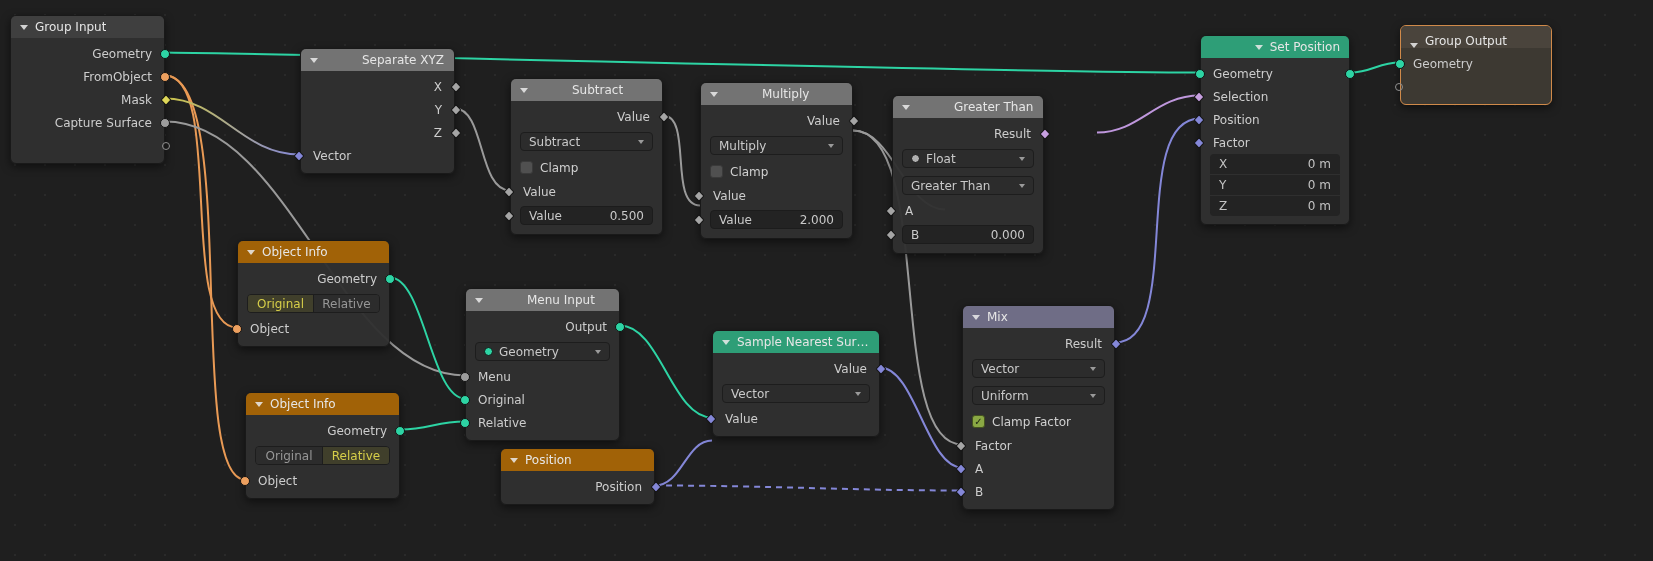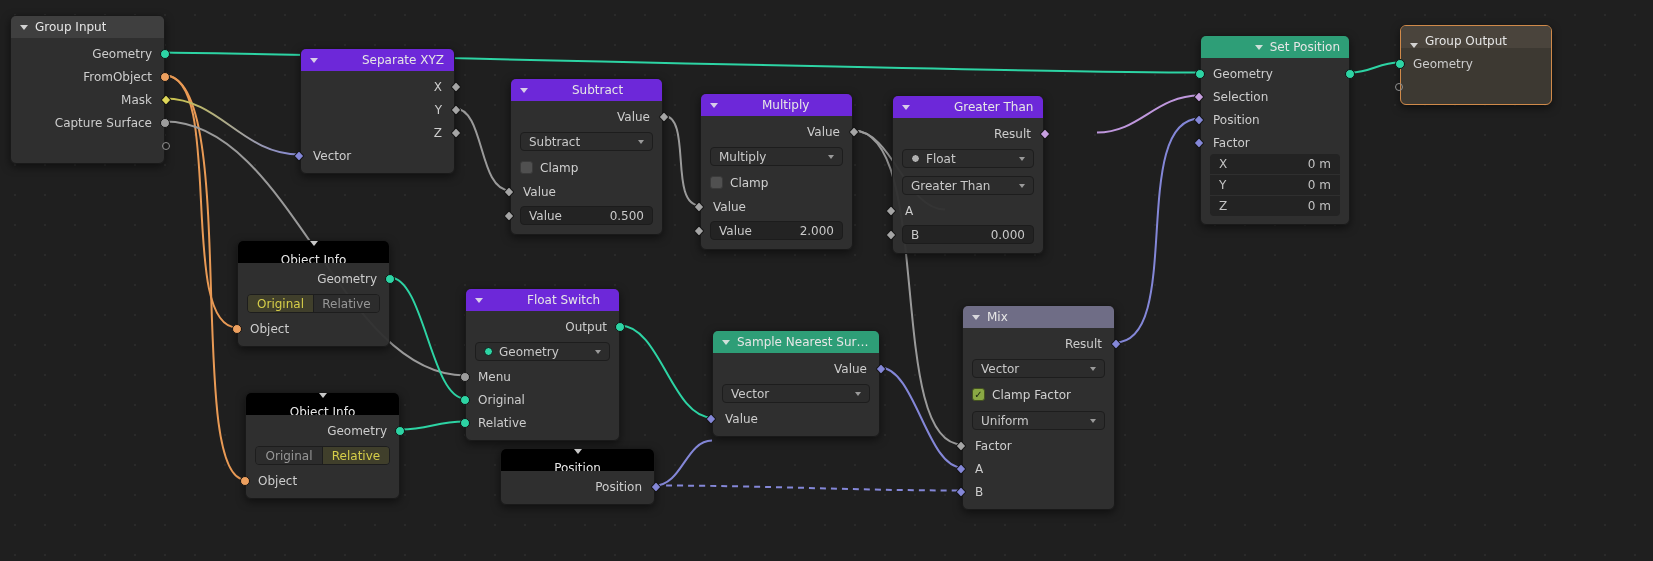--- a/index.html
+++ b/index.html
@@ -27,23 +27,23 @@
     border-radius:6px;
     box-shadow:0 3px 9px rgba(0,0,0,0.5);
   }
   .node.selected { border:1px solid #d08a4a; background:rgba(62,58,51,0.97); }
 
   .node-header {
     height:22px; display:flex; align-items:center; gap:7px;
     padding:0 9px; border-radius:5px 5px 0 0; color:#e6e6e6;
   }
   .hdr-gray   { background:#3f3f3f; }
-  .hdr-teal   { background:#6d28d9;gap:44px; }
+  .hdr-teal   { background:#737373;gap:44px; }
   .hdr-green  { background:#2e9e77;justify-content:flex-end; }
-  .hdr-maroon { background:#000000;flex-direction:column; }
+  .hdr-maroon { background:#a16207; }
   .hdr-mix    { background:#6f6d86; }
   .hdr-out    { background:#4a443c;align-items:flex-end; }
 
   .chev {
     width:0; height:0; flex:none;
     border-left:4px solid transparent; border-right:4px solid transparent;
     border-top:5px solid rgba(235,235,235,0.85);
   }
   .title { white-space:nowrap; overflow:hidden; text-overflow:ellipsis; }
 
@@ -224,21 +224,21 @@
       <div class="wrow r25">
         <span class="sock in diamond s-flt"></span>
         <div class="field">
           <span>Value</span>
           <span>0.500</span>
         </div>
       </div>
     </div>
   </div>
 
-  <div class="node" style="left:700px;top:93px;width:153px">
+  <div class="node" style="left:700px;top:82px;width:153px">
     <div class="node-header hdr-teal">
       <span class="chev"></span>
       <span class="title">Multiply</span>
     </div>
     <div class="rows">
       <div class="row r23 out">
         <span>Value</span>
         <span class="sock out diamond s-flt"></span>
       </div>
       <div class="wrow r27">
@@ -400,21 +400,21 @@
       <div class="row r23 in">
         <span class="sock in s-obj"></span>
         <span>Object</span>
       </div>
     </div>
   </div>
 
   <div class="node" style="left:465px;top:288px;width:155px">
     <div class="node-header hdr-teal">
       <span class="chev"></span>
-      <span class="title">Float Switch</span>
+      <span class="title">Menu Input</span>
     </div>
     <div class="rows">
       <div class="row r23 out">
         <span>Output</span>
         <span class="sock out s-geo"></span>
       </div>
       <div class="wrow r27">
         <div class="dropdown">
           <span class="dot dot-geo"></span>
           <span>Geometry</span>
@@ -478,33 +478,33 @@
       <span class="title">Mix</span>
     </div>
     <div class="rows">
       <div class="row r23 out">
         <span>Result</span>
         <span class="sock out diamond s-vec"></span>
       </div>
       <div class="wrow r27">
         <div class="dropdown">
           <span>Vector</span>
+          <span class="caret"></span>
+        </div>
+      </div>
+      <div class="wrow r27">
+        <div class="dropdown">
+          <span>Uniform</span>
           <span class="caret"></span>
         </div>
       </div>
       <div class="wrow r25">
         <span class="checkbox checked"></span>
         <span>Clamp Factor</span>
       </div>
-      <div class="wrow r27">
-        <div class="dropdown">
-          <span>Uniform</span>
-          <span class="caret"></span>
-        </div>
-      </div>
       <div class="row r23 in">
         <span class="sock in diamond s-flt"></span>
         <span>Factor</span>
       </div>
       <div class="row r23 in">
         <span class="sock in diamond s-vec"></span>
         <span>A</span>
       </div>
       <div class="row r23 in">
         <span class="sock in diamond s-vec"></span>

